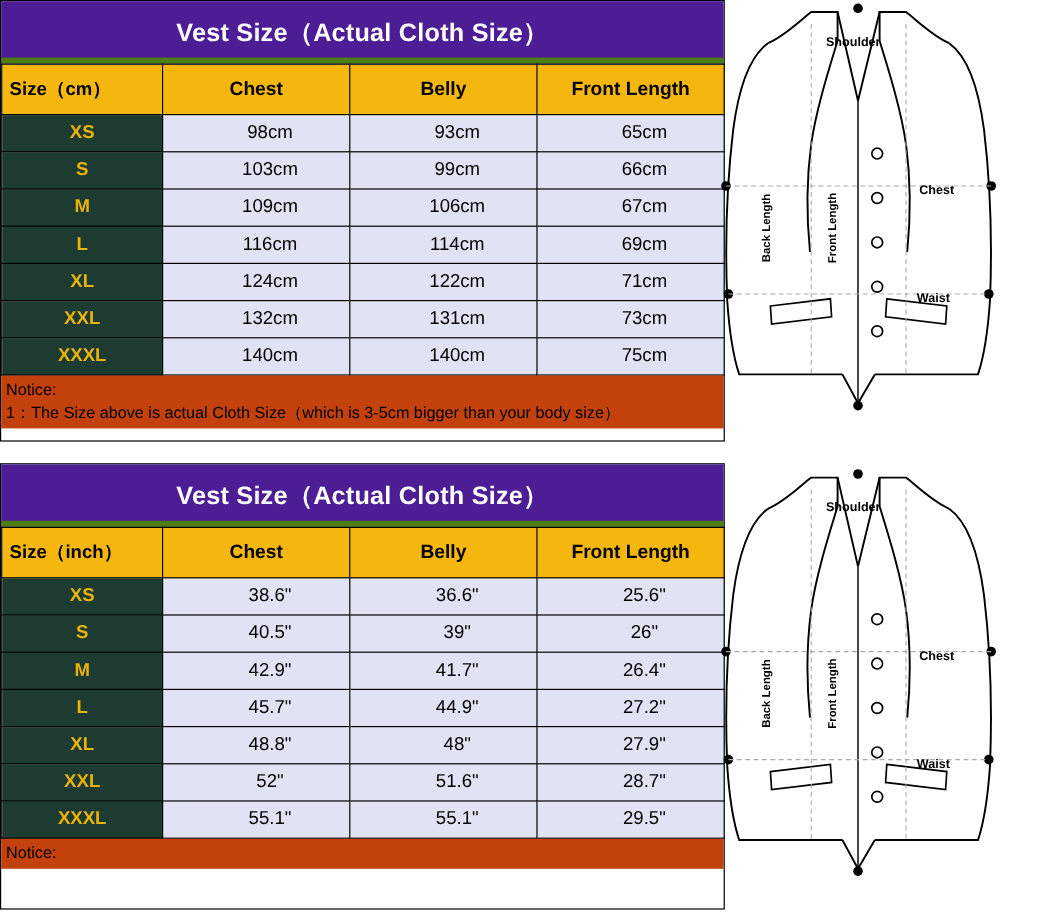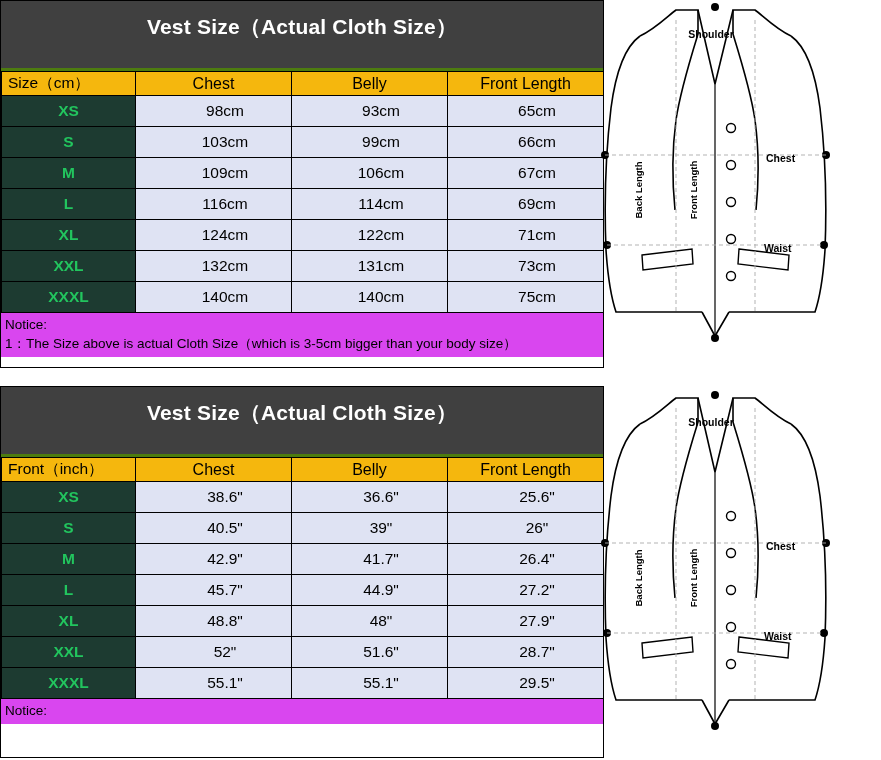--- a/index.html
+++ b/index.html
@@ -21,72 +21,72 @@
     position: absolute;
     left: 0;
     width: 604px;
     border: 1px solid #000;
     background: #fff;
   }
   .chart-block.metric { top: 0; height: 368px; }
   .chart-block.imperial { top: 386px; height: 372px; }
 
   .chart-title {
-    background: #404040;
+    background: #4c1d95;
     color: #ffffff;
     text-align: center;
     font-size: 21px;
     font-weight: bold;
     letter-spacing: .2px;
-    padding: 12px 0 27px 0;
-    border-bottom: 3px solid #4d7c0f;
+    padding: 12px 0 7px 0;
+    border-bottom: 5px solid #4d7c0f;
   }
 
   table.size-table {
     width: 100%;
     border-collapse: collapse;
     table-layout: fixed;
   }
   table.size-table th,
   table.size-table td {
     border: 1px solid #000;
     height: 31px;
     text-align: center;
     font-size: 15.5px;
   }
   table.size-table thead th {
     background: #f5b70d;
     color: #000;
-    font-weight: normal;
+    font-weight: bold;
     font-size: 16px;
-    height: 24px;
+    height: 42px;
   }
   table.size-table thead th.size-head {
     text-align: left;
     padding-left: 6px;
     font-size: 15.5px;
   }
   table.size-table tbody th.size-cell {
     background: #1d3b31;
-    color: #22c55e;
+    color: #eab308;
     font-weight: bold;
     font-size: 15.5px;
     width: 134px;
   }
   table.size-table tbody td {
     background: #dfe3f3;
     color: #000;
     padding-left: 24px;
   }
   table.size-table col.c-size { width: 134px; }
   table.size-table col.c-data { width: 156px; }
 
   .notice {
     padding: 2px 4px 4px 4px;
-    background: #d946ef;
+    background: #c2410c;
   }
   .notice div {
     font-size: 13.5px;
     color: #000;
     line-height: 19px;
     white-space: nowrap;
   }
 
   
   .diagram {
@@ -183,21 +183,21 @@
     <div class="chart-title">Vest Size（Actual Cloth Size）</div>
     <table class="size-table">
       <colgroup>
           <col class="c-size">
           <col class="c-data">
           <col class="c-data">
           <col class="c-data">
         </colgroup>
       <thead>
         <tr>
-          <th class="size-head">Front（inch）</th>
+          <th class="size-head">Size（inch）</th>
           <th>Chest</th>
           <th>Belly</th>
           <th>Front Length</th>
         </tr>
       </thead>
       <tbody>
         <tr>
           <th class="size-cell">XS</th>
           <td>38.6"</td>
           <td>36.6"</td>

